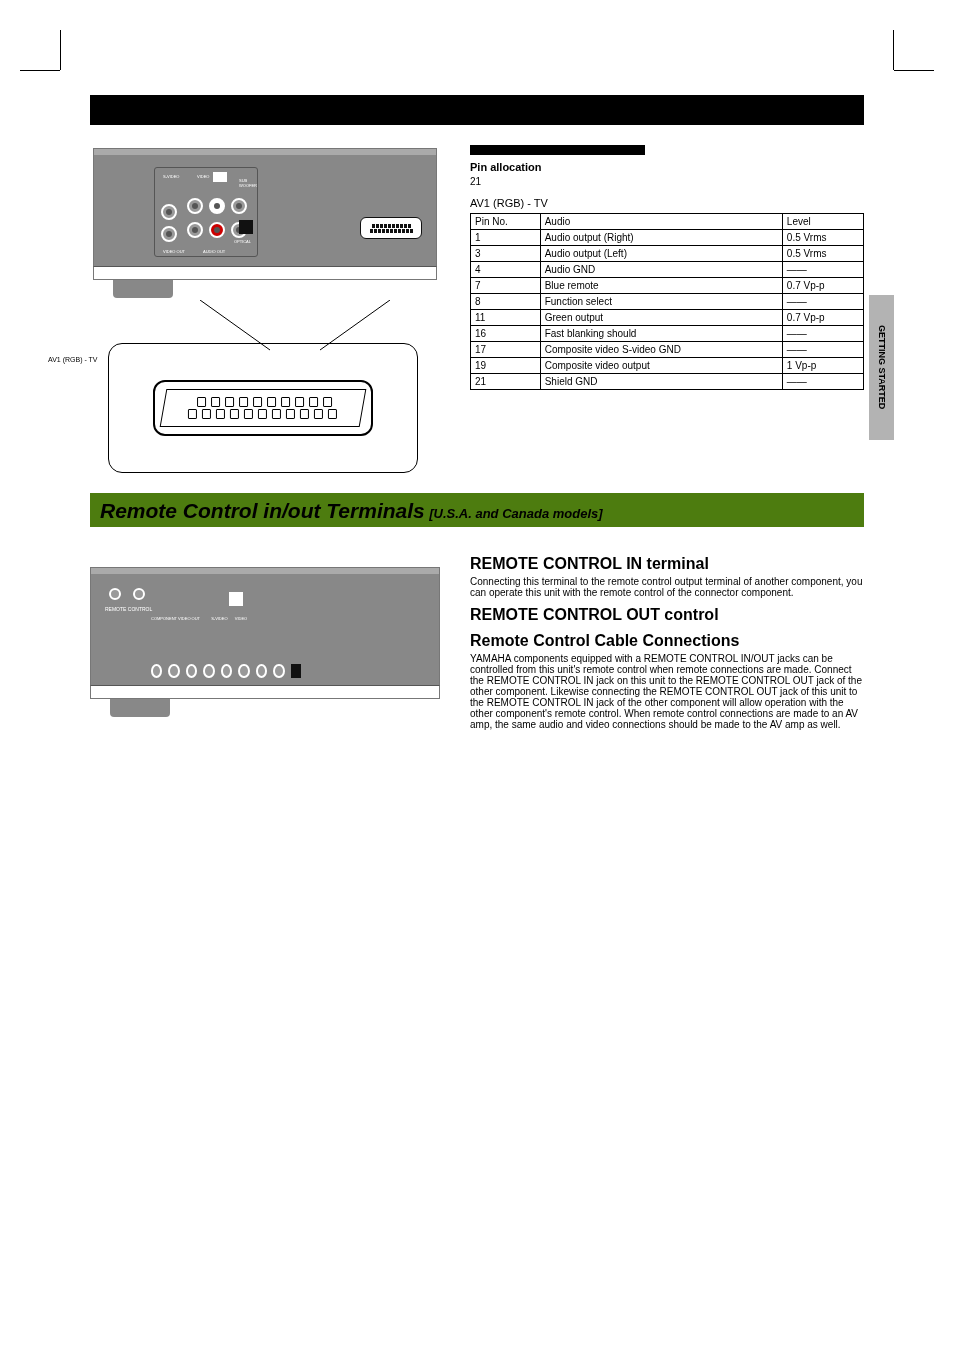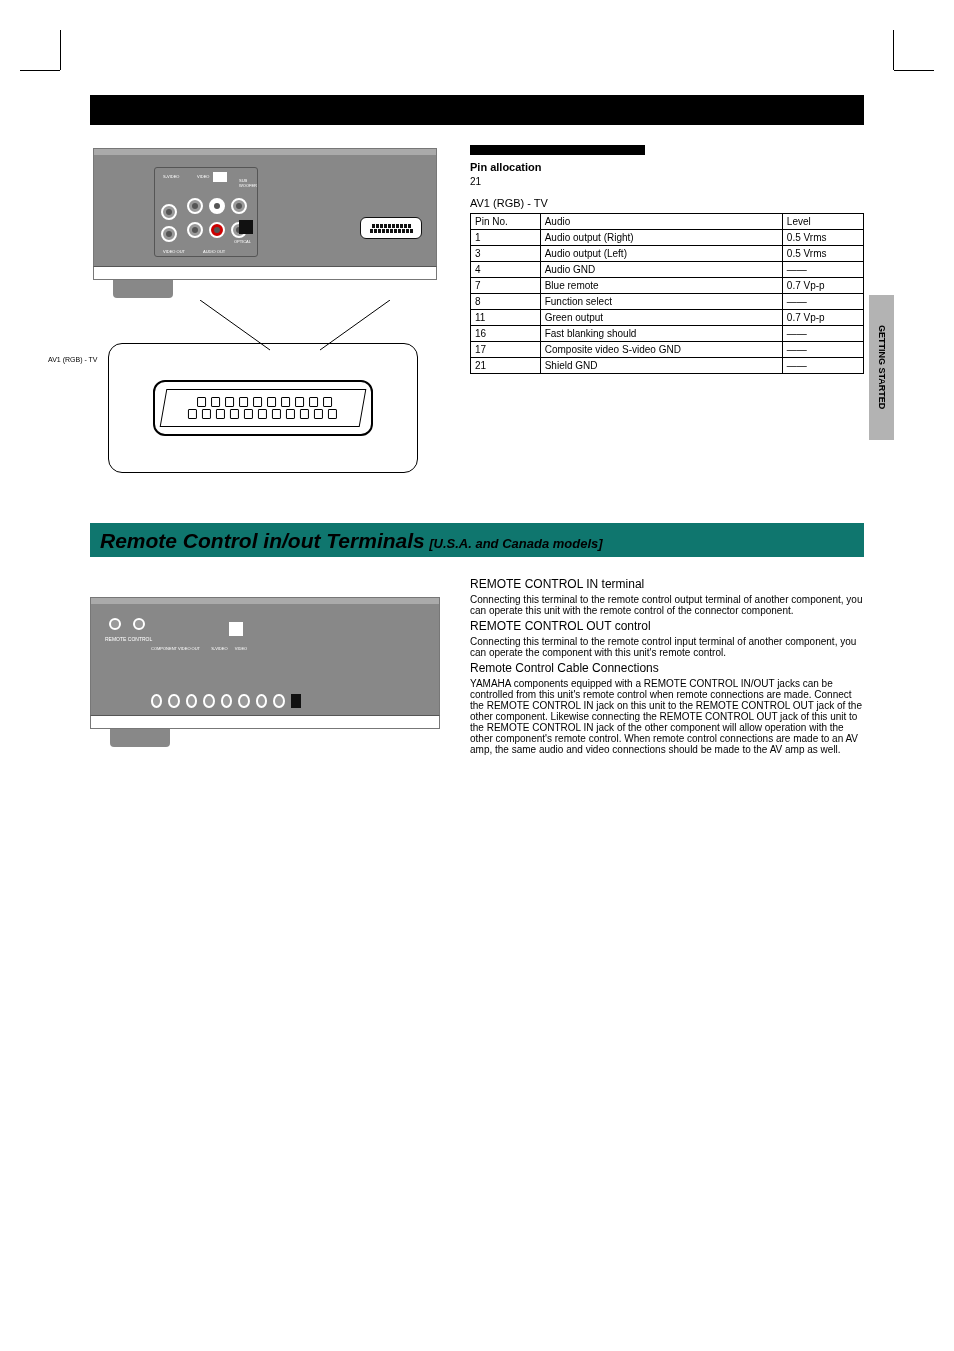--- a/index.html
+++ b/index.html
@@ -147,22 +147,22 @@
   .pin-header { font-size: 11px; font-weight: bold; margin-bottom: 3px; }
   .pin-desc { font-size: 10px; margin-bottom: 10px; }
 
   table.pin-table { border-collapse: collapse; width: 100%; font-size: 10px; padding-left: 23px; }
   table.pin-table th, table.pin-table td { border: 1px solid #000; padding: 2px 4px; text-align: left; }
   table.pin-table th { font-weight: normal; }
   .tbl-caption { font-size:11px; margin-bottom:4px;}
 
   
   .section-head {
-    margin-top: 50px;
-    background: #0f766e;
+    margin-top: 20px;
+    background: #4d7c0f;
     padding: 6px 10px 4px 10px;
   }
   .section-head .main { font-style: italic; font-weight: bold; font-size: 21px; }
   .section-head .sub { font-style: italic; font-weight: bold; font-size: 13px; }
 
   
   .figure2 { width:350px; margin-top: 20px; }
   .figure2-panel{
     background:#888; height:118px; border:1px solid #777; border-bottom:none; position:relative;
   }
@@ -177,21 +177,21 @@
     position:absolute; left:60px; top:54px; width:150px; height:56px;
     display:flex; align-items:flex-end; gap:6px;
   }
   .panel2-group .jk{width:14px;height:14px;border:2px solid #fff;border-radius:50%;background:#999;}
   .panel2-labels{position:absolute;left:60px;top:48px;font-size:4px;color:#fff;}
   .panel2-group .sq{width:14px;height:14px;background:#111;}
   .panel2-group .hdrsq{position:absolute;left:78px;top:-30px;width:14px;height:14px;background:#fff;}
 
   .body-text { font-size: 10px; }
   .body-text p { margin: 3px 0; }
-  .body-text h5 { font-size: 12px; font-weight: normal; }
+  .body-text h5 { font-size: 16px; font-weight: bold; margin-top: 8px; }
 
 </style>
 </head>
 <body>
 
 <div class="crop-marks">
   <div class="crop-mark crop-tl-v"></div>
     <div class="crop-mark crop-tl-h"></div>
   <div class="crop-mark crop-tr-v"></div>
     <div class="crop-mark crop-tr-h"></div>
@@ -356,20 +356,25 @@
                 <td>16</td>
                 <td>Fast blanking should</td>
                 <td>——</td>
               </tr>
               <tr>
                 <td>17</td>
                 <td>Composite video S-video GND</td>
                 <td>——</td>
               </tr>
               <tr>
+                <td>19</td>
+                <td>Composite video output</td>
+                <td>1 Vp-p</td>
+              </tr>
+              <tr>
                 <td>21</td>
                 <td>Shield GND</td>
                 <td>——</td>
               </tr>
             </tbody>
         </table>
       </div>
     </div>
 
     <div class="section-head">
@@ -408,20 +413,19 @@
           <div class="figure2-base">
               <div class="foot"></div>
             </div>
         </div>
       </div>
 
       <div class="col-right body-text">
         <h5>REMOTE CONTROL IN terminal</h5>
         <p>Connecting this terminal to the remote control output terminal of another component, you can operate this unit with the remote control of the connector component.</p>
         <h5>REMOTE CONTROL OUT control</h5>
-        <p>Connecting this terminal to the remote control input terminal of another component, you can operate the component with this unit's remote control.</p>
         <h5>Remote Control Cable Connections</h5>
         <p>YAMAHA components equipped with a REMOTE CONTROL IN/OUT jacks can be controlled from this unit's remote control when remote connections are made. Connect the REMOTE CONTROL IN jack on this unit to the REMOTE CONTROL OUT jack of the other component. Likewise connecting the REMOTE CONTROL OUT jack of this unit to the REMOTE CONTROL IN jack of the other component will allow operation with the other component's remote control. When remote control connections are made to an AV amp, the same audio and video connections should be made to the AV amp as well.</p>
       </div>
     </div>
 
   </div>
 </div>
 
 </body></html>

